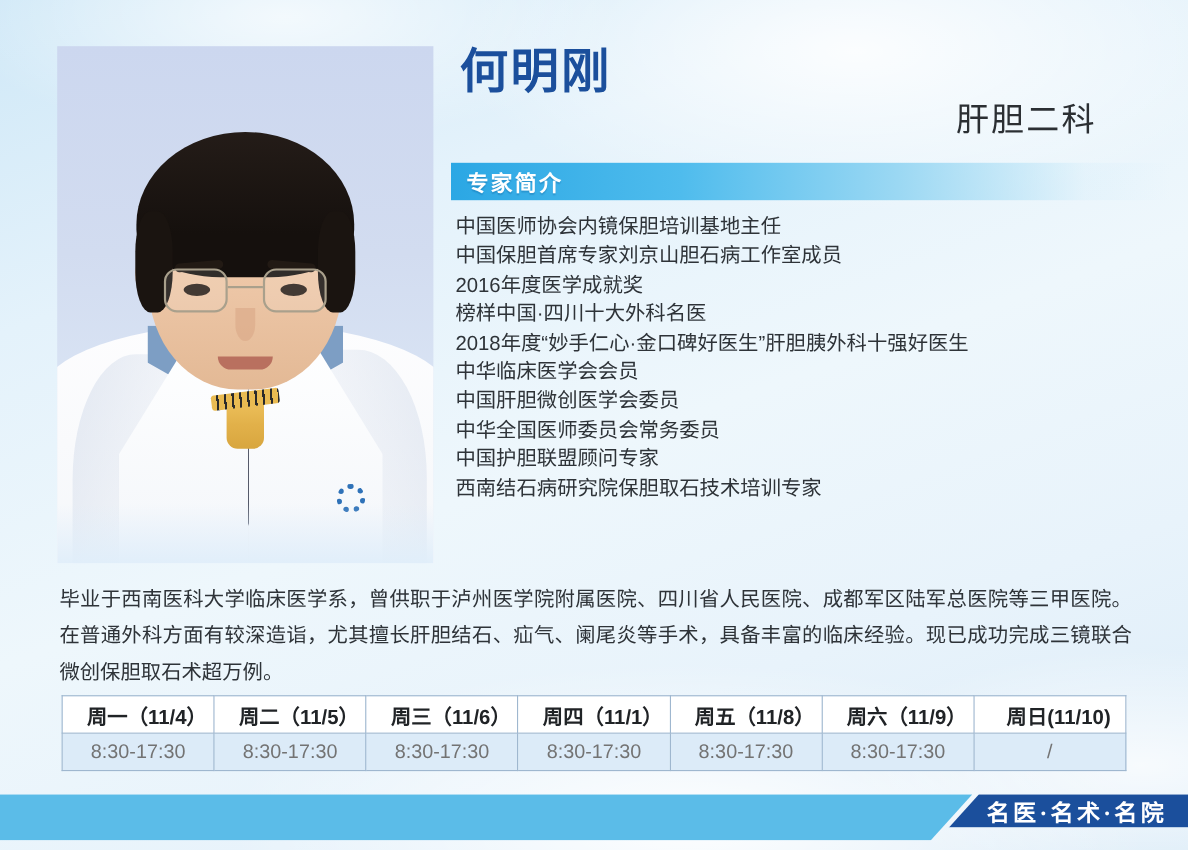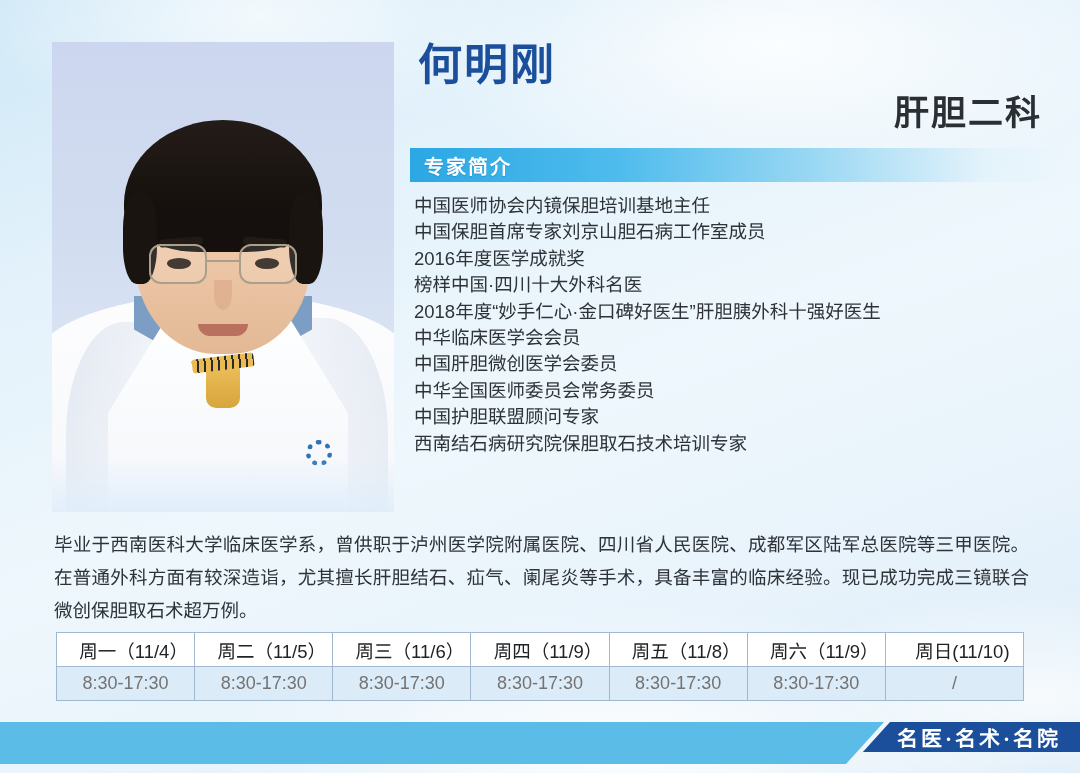--- a/index.html
+++ b/index.html
@@ -165,22 +165,22 @@
     font-family:"Liberation Serif","DejaVu Serif",serif;
     font-size:44px; font-weight:bold; color:#1b4f9c;
     letter-spacing:2px; line-height:1;
   }
   #doctor-rank{
     position:absolute; left:627px; top:86px;
     font-size:28px; font-weight:bold; color:#1b5aa8;
     letter-spacing:1px;
   }
   #department{
-    position:absolute; left:894px; top:84px;
-    font-size:35px; font-weight:bold; color:#2b2f33;
+    position:absolute; left:869px; top:84px;
+    font-size:30px; font-weight:normal; color:#2b2f33;
     letter-spacing:2px;
   }
 
   
   #section-bar{
     position:absolute; left:410px; top:148px;
     width:655px; height:34px;
     background:linear-gradient(90deg,#2ba7e4 0%,#4fbced 32%,#9bd8f3 62%,rgba(205,235,250,0.25) 88%,rgba(255,255,255,0) 100%);
     display:flex; align-items:center;
   }
@@ -212,21 +212,21 @@
     position:absolute; left:56px; top:632px;
     width:968px; border-collapse:collapse;
     table-layout:fixed;
   }
   #schedule th,#schedule td{
     border:1px solid #9fb7cf;
     text-align:center; height:34px;
   }
   #schedule th{
     background:#ffffff; color:#202326;
-    font-size:18.5px; font-weight:normal;padding-left:16px;
+    font-size:18.5px; font-weight:bold;padding-left:16px;
   }
   #schedule td{
     background:#dcebf8; color:#737373;
     font-size:18px; font-weight:normal;
   }
 
   
   #footer-band{
     position:absolute; left:0; top:722px;
     width:884px; height:42px;
@@ -302,21 +302,21 @@
     </ul>
 
   <p id="bio">毕业于西南医科大学临床医学系，曾供职于泸州医学院附属医院、四川省人民医院、成都军区陆军总医院等三甲医院。在普通外科方面有较深造诣，尤其擅长肝胆结石、疝气、阑尾炎等手术，具备丰富的临床经验。现已成功完成三镜联合微创保胆取石术超万例。</p>
 
   <table id="schedule">
     <thead>
       <tr>
           <th>周一（11/4）</th>
           <th>周二（11/5）</th>
           <th>周三（11/6）</th>
-          <th>周四（11/9）</th>
+          <th>周四（11/1）</th>
           <th>周五（11/8）</th>
           <th>周六（11/9）</th>
           <th>周日(11/10)</th>
         </tr>
     </thead>
     <tbody>
       <tr>
           <td>8:30-17:30</td>
           <td>8:30-17:30</td>
           <td>8:30-17:30</td>

